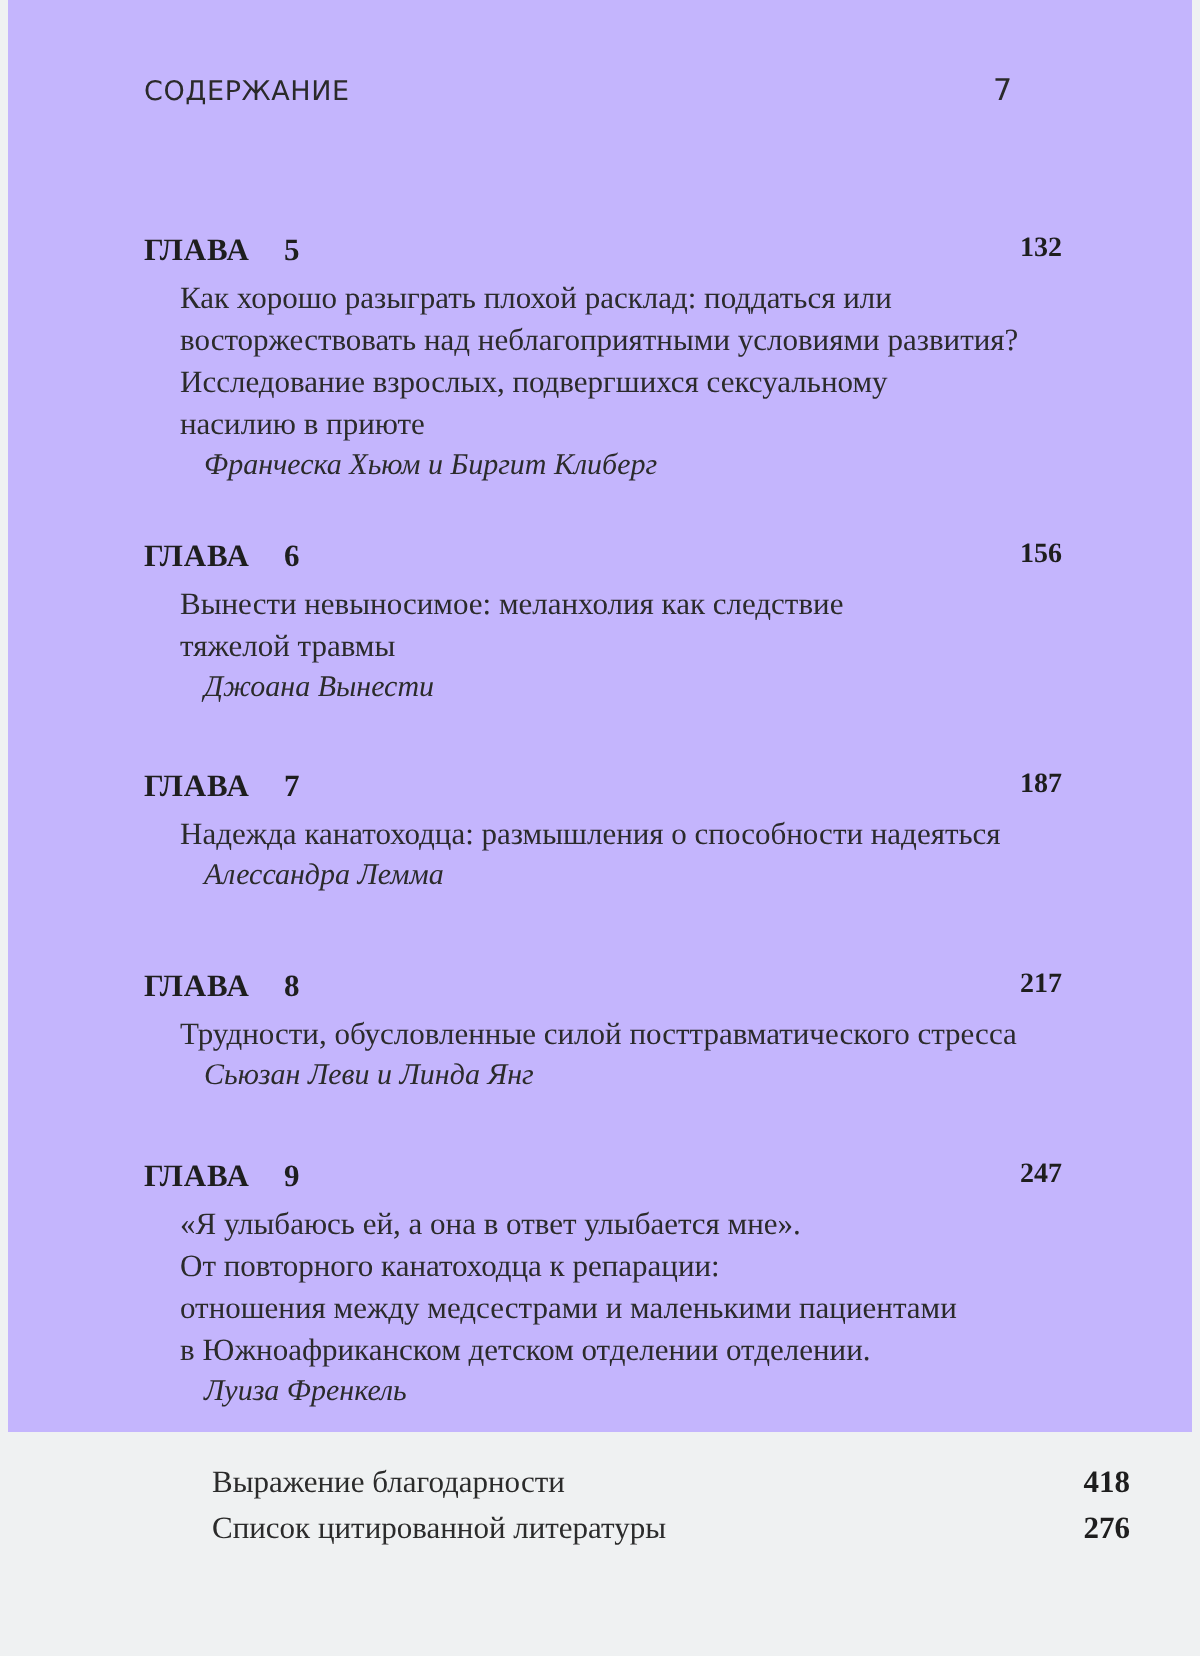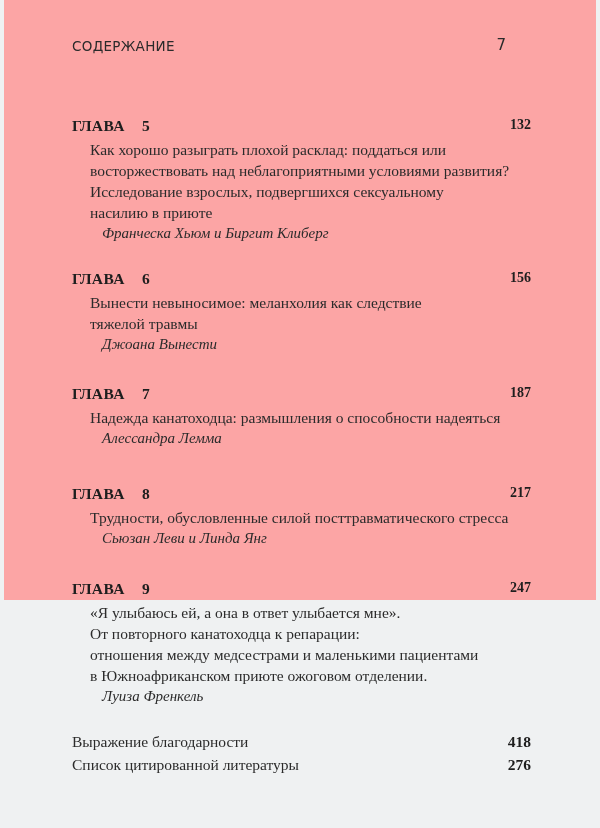--- a/index.html
+++ b/index.html
@@ -5,22 +5,22 @@
     html, body { margin: 0; padding: 0; }
     body {
       width: 600px; height: 828px;
       background: #eff1f2;
       font-family: "Liberation Serif", "DejaVu Serif", serif;
       color: #1e1e1e;
       overflow: hidden;
     }
     .page {
       position: absolute;
-      left: 4px; top: 0; width: 592px; height: 600px;
-      background: #fca5a5;
+      left: 4px; top: 0; width: 592px; height: 716px;
+      background: #c4b5fd;
     }
     .running-head {
       position: absolute; left: 68px; top: 38px; width: 392px;
       font-family: "DejaVu Sans", "Liberation Sans", sans-serif;
       font-size: 13.5px; letter-spacing: 0.3px; color: #2a2a2a;
     }
     .folio {
       position: absolute; left: 452px; top: 36px; width: 50px; text-align: right;
       font-family: "DejaVu Sans", "Liberation Sans", sans-serif;
       font-size: 15px; color: #2a2a2a;
@@ -116,26 +116,26 @@
   <div class="chapter" style="top:580px;">
     <div class="ch-head">
       <span class="ch-label">ГЛАВА</span>
       <span class="ch-num">9</span>
       <span class="ch-page">247</span>
     </div>
     <div class="ch-title">
       <div>«Я улыбаюсь ей, а она в ответ улыбается мне».</div>
       <div>От повторного канатоходца к репарации:</div>
       <div>отношения между медсестрами и маленькими пациентами</div>
-      <div>в Южноафриканском приюте ожоговом отделении.</div>
+      <div>в Южноафриканском детском отделении отделении.</div>
     </div>
     <div class="ch-author">Луиза Френкель</div>
   </div>
 
-  <div class="backmatter" style="top:733px;">
+  <div class="backmatter" style="top:733px;margin-left:34px;">
     <div class="bm-row">
       <span class="bm-label">Выражение благодарности</span>
       <span class="bm-page">418</span>
     </div>
     <div class="bm-row">
       <span class="bm-label">Список цитированной литературы</span>
       <span class="bm-page">276</span>
     </div>
   </div>
 

